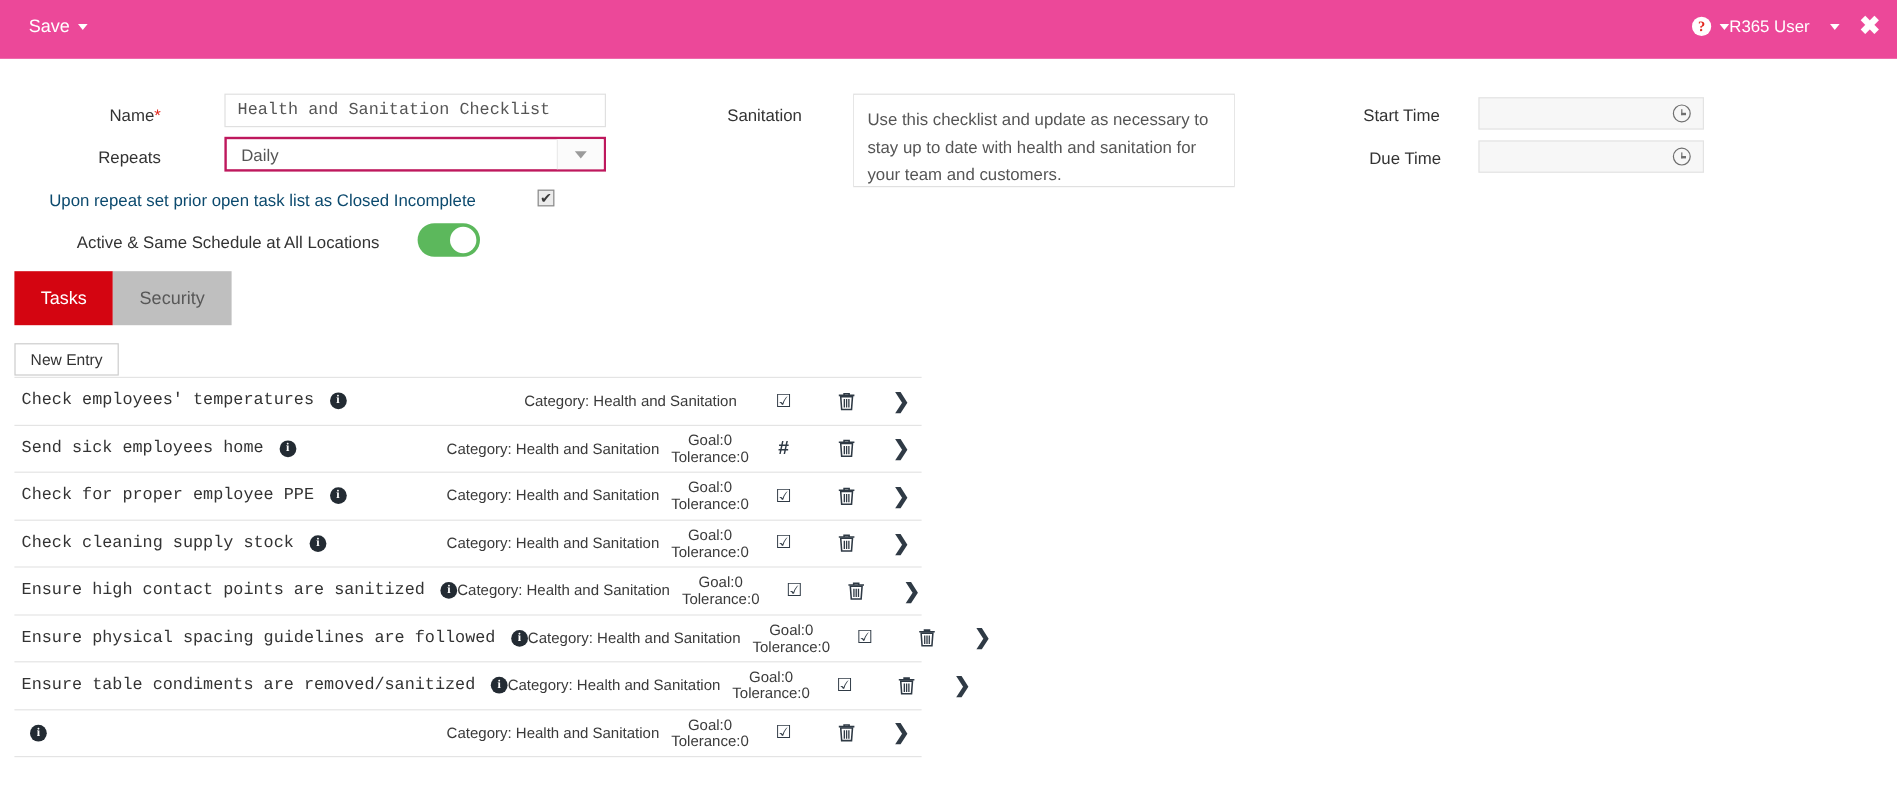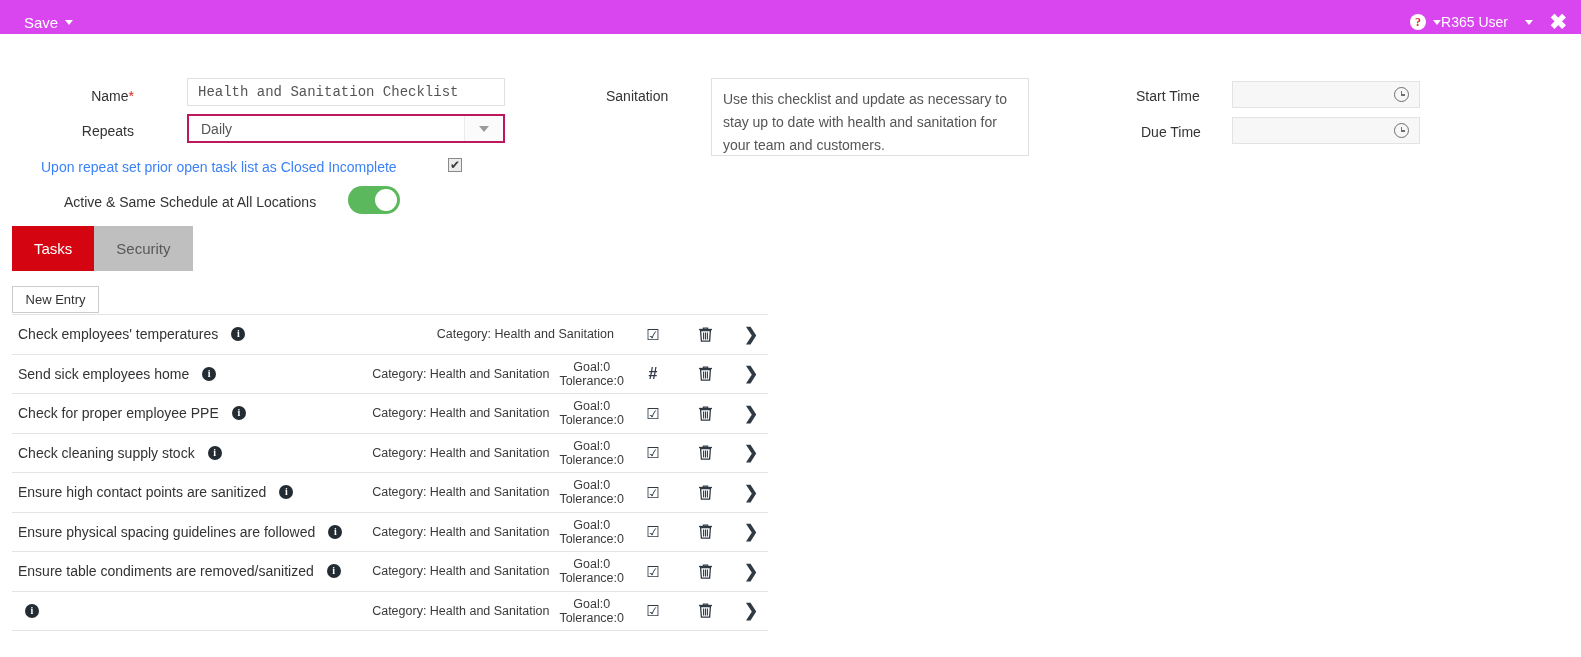--- a/index.html
+++ b/index.html
@@ -8,22 +8,22 @@
     background:#ffffff;
     font-family:"Liberation Sans", sans-serif;
     color:#333333;
     overflow:hidden;
     position:relative;
   }
 
   
   #app-header{
     position:absolute; left:0; top:0;
-    width:1581px; height:34px;
-    background:#d946ef;
+    width:1581px; height:49px;
+    background:#ec4899;
     color:#ffffff;
   }
   #save-menu{
     position:absolute; left:24px; top:14px;
     font-size:15px; color:#ffffff; cursor:pointer;
     display:flex; align-items:center; gap:7px;
   }
   .caret-down{
     width:0;height:0;
     border-left:4px solid transparent;
@@ -91,21 +91,21 @@
   }
   .caret-gray{
     width:0;height:0;
     border-left:5px solid transparent;
     border-right:5px solid transparent;
     border-top:6px solid #9b9b9b;
   }
 
   #repeat-close-label{
     position:absolute; left:41px; top:159px;
-    font-size:14px; color:#3b82f6;
+    font-size:14px; color:#0c4a6e;
   }
   #repeat-close-checkbox{
     position:absolute; left:448px; top:158px;
     width:14px;height:14px;
     border:1px solid #8a8a8a; background:#ececec;
     box-sizing:border-box;
     display:flex;align-items:center;justify-content:center;
     cursor:pointer;
   }
   #repeat-close-checkbox .chk{
@@ -193,21 +193,21 @@
     border-top:1px solid #e4e4e4;
   }
   .task-row{
     position:relative;
     height:38.5px;
     border-bottom:1px solid #e4e4e4;
     display:flex; align-items:center;
     font-size:14px; color:#333333;
   }
   .task-name{
-    white-space:nowrap; padding-left:6px;
+    white-space:nowrap; padding-left:6px;font-family:Liberation Mono, monospace;
   }
   .info-icon{
     display:inline-flex;align-items:center;justify-content:center;
     width:14px;height:14px;border-radius:50%;
     background:#232b33;color:#ffffff;
     font-size:10px;font-weight:bold;line-height:1;
     font-family:"Liberation Serif", serif;
     margin-left:13px; flex:none; cursor:pointer;
   }
   .task-mid{

